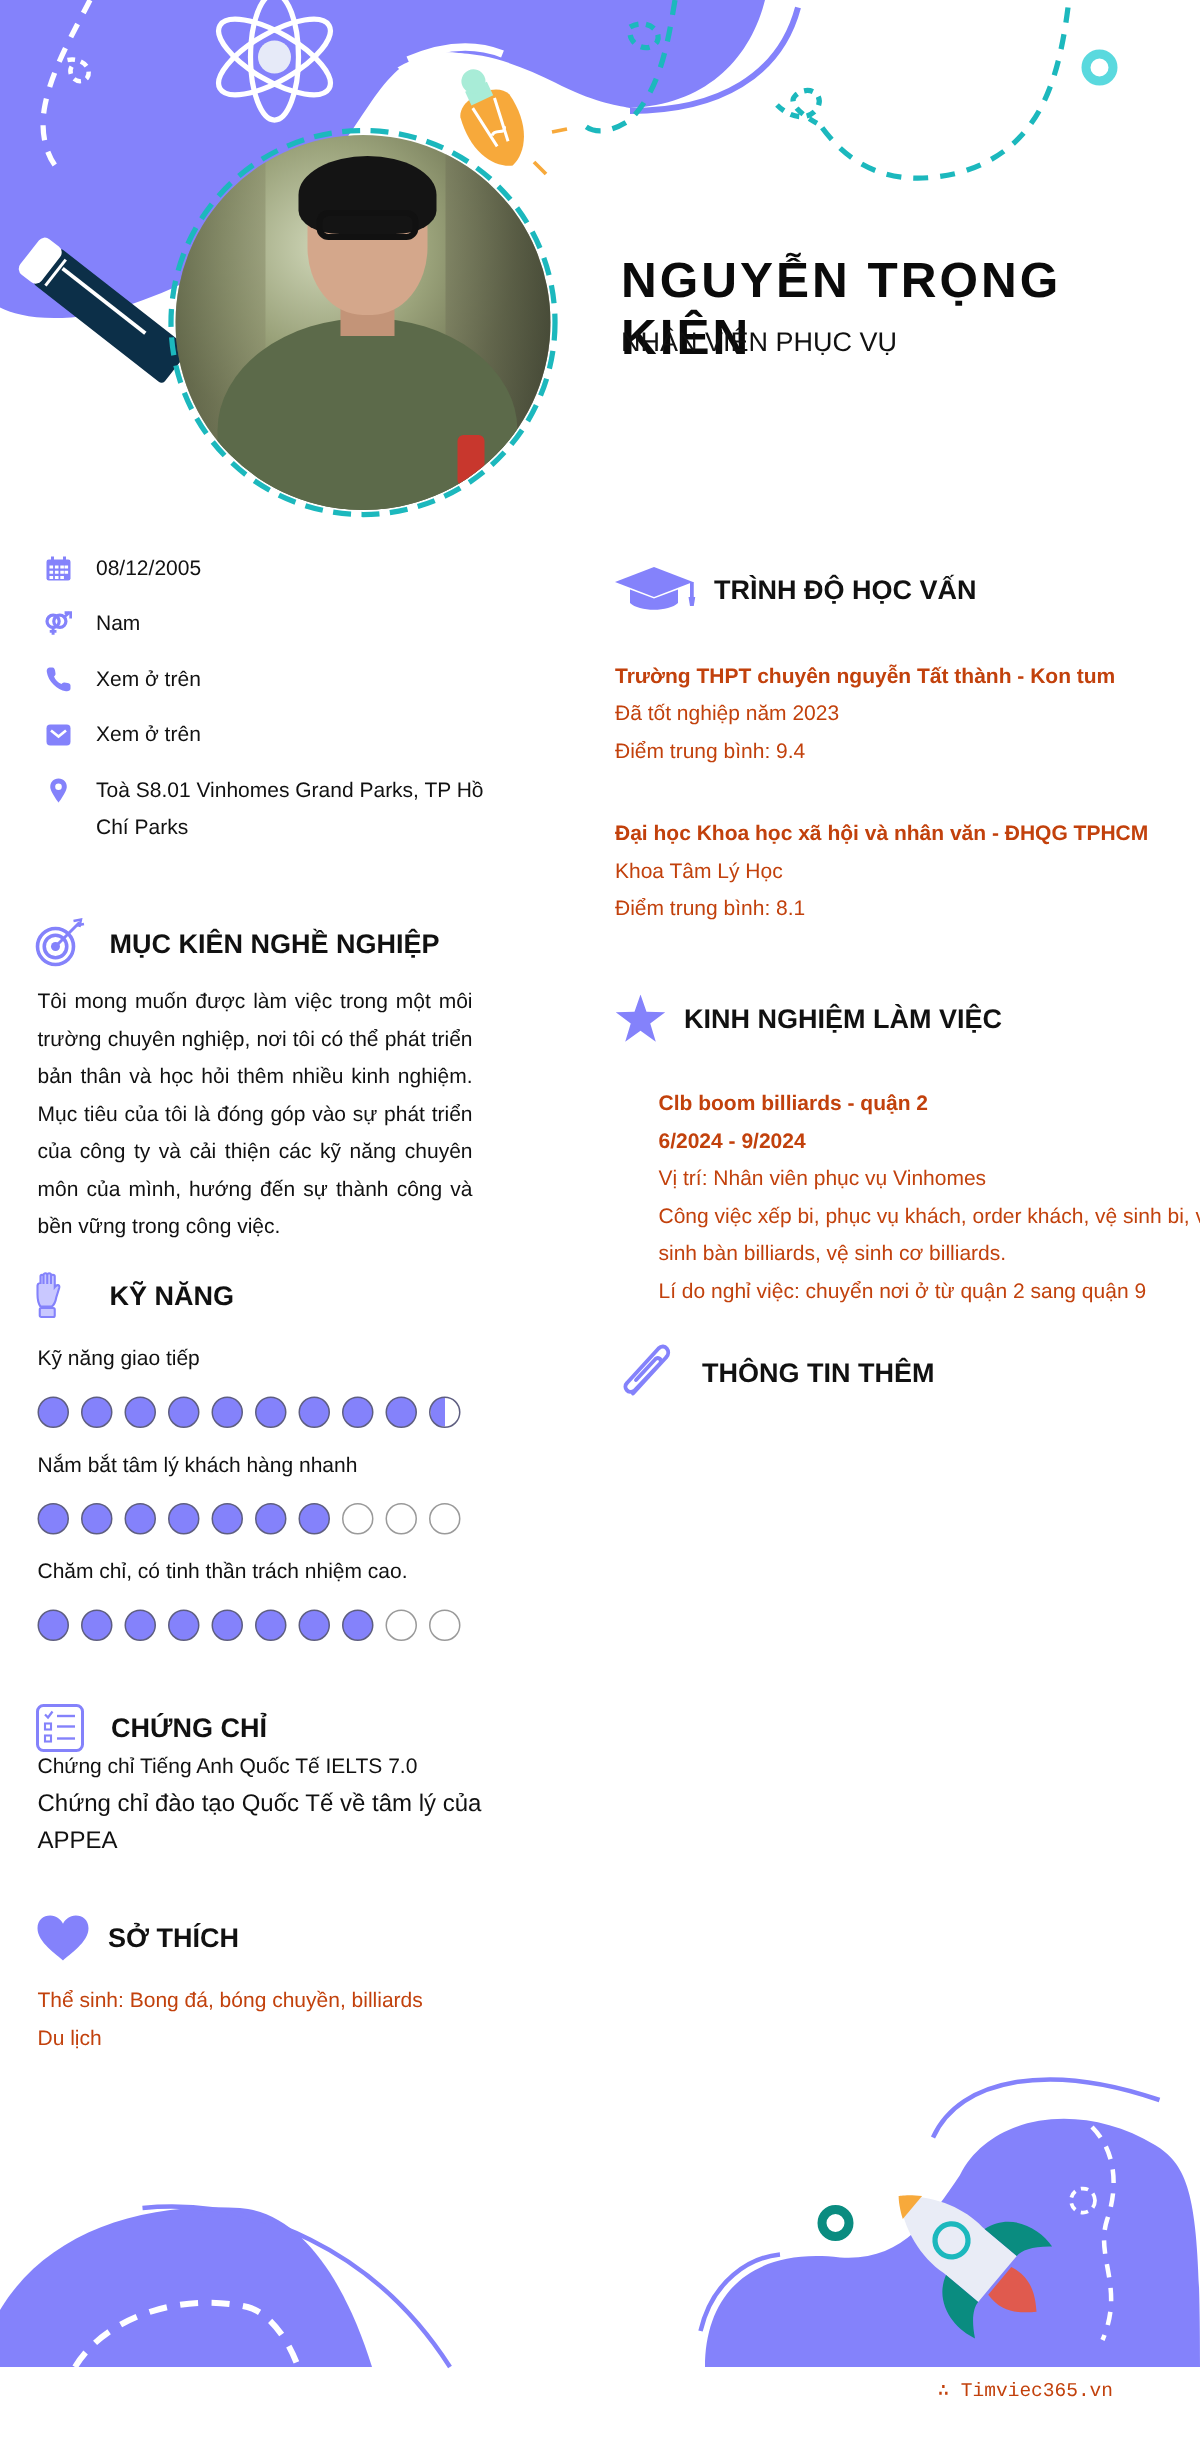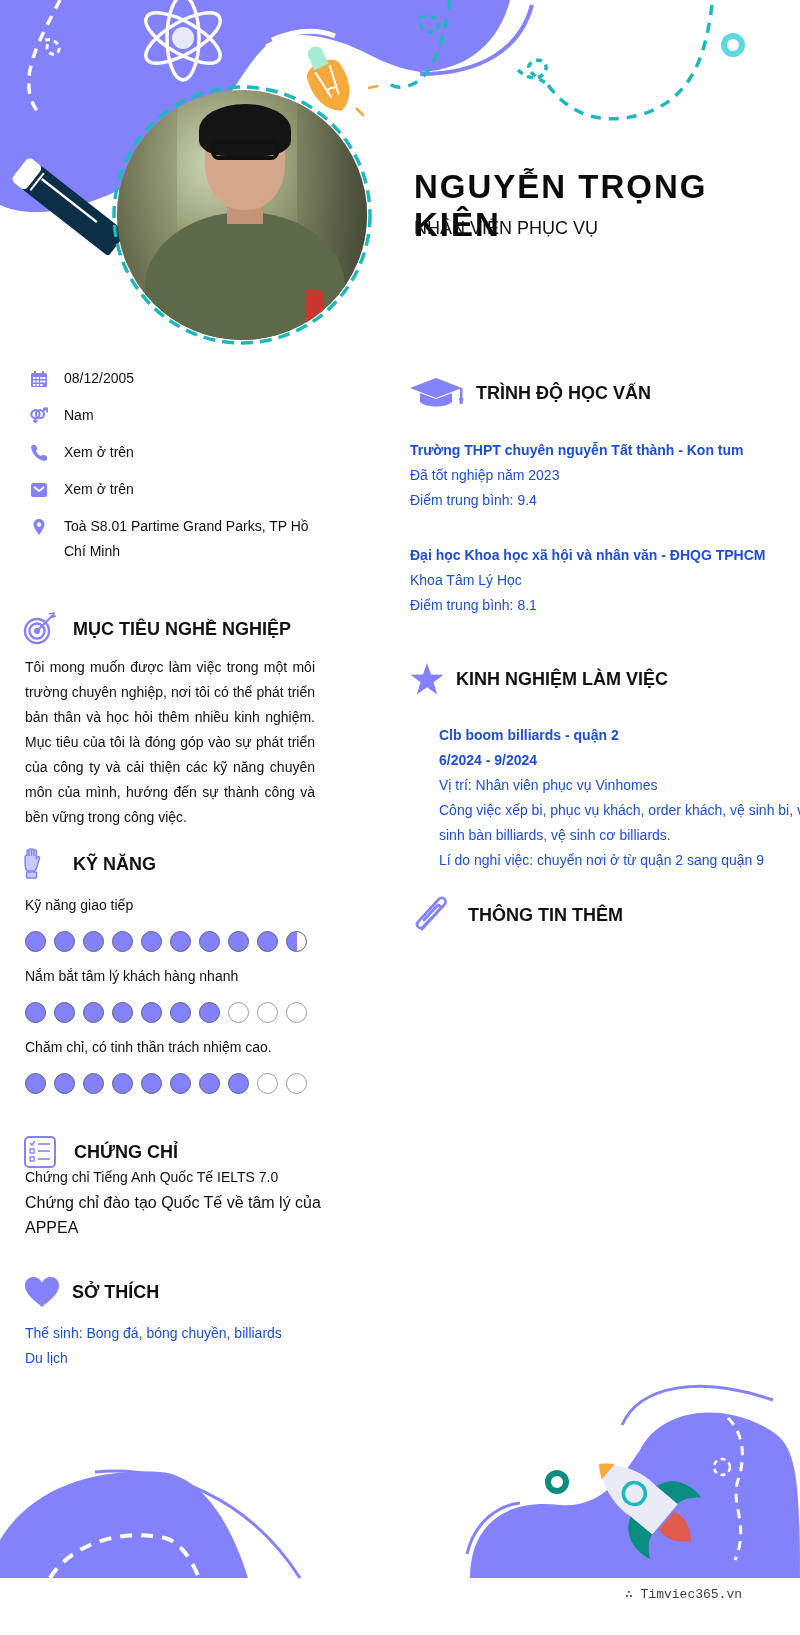--- a/index.html
+++ b/index.html
@@ -38,23 +38,23 @@
   .justify { text-align: justify; }
 
   .skill-label { position: absolute; left: 25px; font-size: 14px; color: #111; }
   .dots { position: absolute; left: 25px; display: flex; }
   .dot { width: 21px; height: 21px; border-radius: 50%; margin-right: 8px; border: 1.5px solid #6c6c8a; background: #ffffff; }
   .dot.full { background: #8482fb; border-color: #5e5e80; }
   .dot.half { background: linear-gradient(90deg, #8482fb 50%, #ffffff 50%); border-color: #5e5e80; }
   .dot.empty { border-color: #9a9a9a; }
 
   .bold { font-weight: 700; }
-  .line { font-size: 14px; line-height: 25px; color: #1d4ed8; }
-
-  .watermark { position: absolute; right: 58px; top: 1586px; font-family: "Liberation Mono", "DejaVu Sans Mono", monospace; font-size: 13px; color: #404040; }
+  .line { font-size: 14px; line-height: 25px; color: #c2410c; }
+
+  .watermark { position: absolute; right: 58px; top: 1586px; font-family: "Liberation Mono", "DejaVu Sans Mono", monospace; font-size: 13px; color: #c2410c; }
 </style>
 </head>
 <body>
 
 <div class="page">
 
   <svg class="deco" width="800" height="360" viewBox="0 0 800 360">
 
     <path d="M0,0 L510,0 C500,40 470,70 420,72 C380,74 330,30 290,35 C255,40 245,80 210,120 C170,170 110,200 60,210 C30,215 10,210 0,205 Z" fill="#8482fb"></path>
 
@@ -162,33 +162,33 @@
         <rect x="1" y="2" width="16" height="14" rx="2.5" fill="#8482fb"></rect>
         <path d="M4,6 L9,10 L14,6" stroke="#ffffff" stroke-width="1.8" fill="none"></path>
       </svg>
       <span class="txt">Xem ở trên</span>
     </div>
     <div class="contact-row">
       <svg class="ic" viewBox="0 0 18 18">
         <path d="M9,1 C5.5,1 3.5,3.5 3.5,6.5 C3.5,10 9,17 9,17 C9,17 14.5,10 14.5,6.5 C14.5,3.5 12.5,1 9,1 Z" fill="#8482fb"></path>
         <circle cx="9" cy="6.5" r="2.2" fill="#ffffff"></circle>
       </svg>
-      <span class="txt">Toà S8.01 Partime Grand Parks, TP Hồ Chí Minh</span>
+      <span class="txt">Toà S8.01 Vinhomes Grand Parks, TP Hồ Chí Parks</span>
     </div>
   </div>
 
   <div class="sec-head" style="left:23px; top:612px;">
     <svg class="ic" width="34" height="34" viewBox="0 0 34 34">
       <circle cx="14" cy="19" r="12" stroke="#8482fb" stroke-width="2.4" fill="none"></circle>
       <circle cx="14" cy="19" r="7.5" stroke="#8482fb" stroke-width="2.4" fill="none"></circle>
       <circle cx="14" cy="19" r="3" fill="#8482fb"></circle>
       <line x1="14" y1="19" x2="30" y2="3" stroke="#8482fb" stroke-width="2"></line>
       <path d="M26,2 L31,1 L30,6 M28,5 L33,4" stroke="#8482fb" stroke-width="1.6" fill="none"></path>
     </svg>
-    <span class="sec-title" style="margin-left:16px;">MỤC TIÊU NGHỀ NGHIỆP</span>
+    <span class="sec-title" style="margin-left:16px;">MỤC KIÊN NGHỀ NGHIỆP</span>
   </div>
   <div class="para justify" style="left:25px; top:655px; width:290px;">Tôi mong muốn được làm việc trong một môi trường chuyên nghiệp, nơi tôi có thể phát triển bản thân và học hỏi thêm nhiều kinh nghiệm. Mục tiêu của tôi là đóng góp vào sự phát triển của công ty và cải thiện các kỹ năng chuyên môn của mình, hướng đến sự thành công và bền vững trong công việc.</div>
 
   <div class="sec-head" style="left:23px; top:848px;">
     <svg class="ic" width="24" height="32" viewBox="0 0 24 32">
       <path d="M4,8 L4,3 C4,1.5 6,1.5 6,3 L6,8 L6,2 C6,0.5 8.5,0.5 8.5,2 L8.5,8 L8.5,2 C8.5,0.5 11,0.5 11,2 L11,8 L11,3 C11,1.5 13.5,1.5 13.5,3 L13.5,10 C15,8 17,8.5 16.5,10.5 L14.5,17 C14,20 13,22 11.5,23 L4,23 C2.5,21 2,18 2,15 L2,9 C2,7.5 4,7.5 4,8 Z" fill="#c9c8ff" stroke="#8482fb" stroke-width="1.4"></path>
       <rect x="3.5" y="24" width="10" height="6" rx="1" fill="#c9c8ff" stroke="#8482fb" stroke-width="1.4"></rect>
     </svg>
     <span class="sec-title" style="margin-left:26px;">KỸ NĂNG</span>
   </div>

